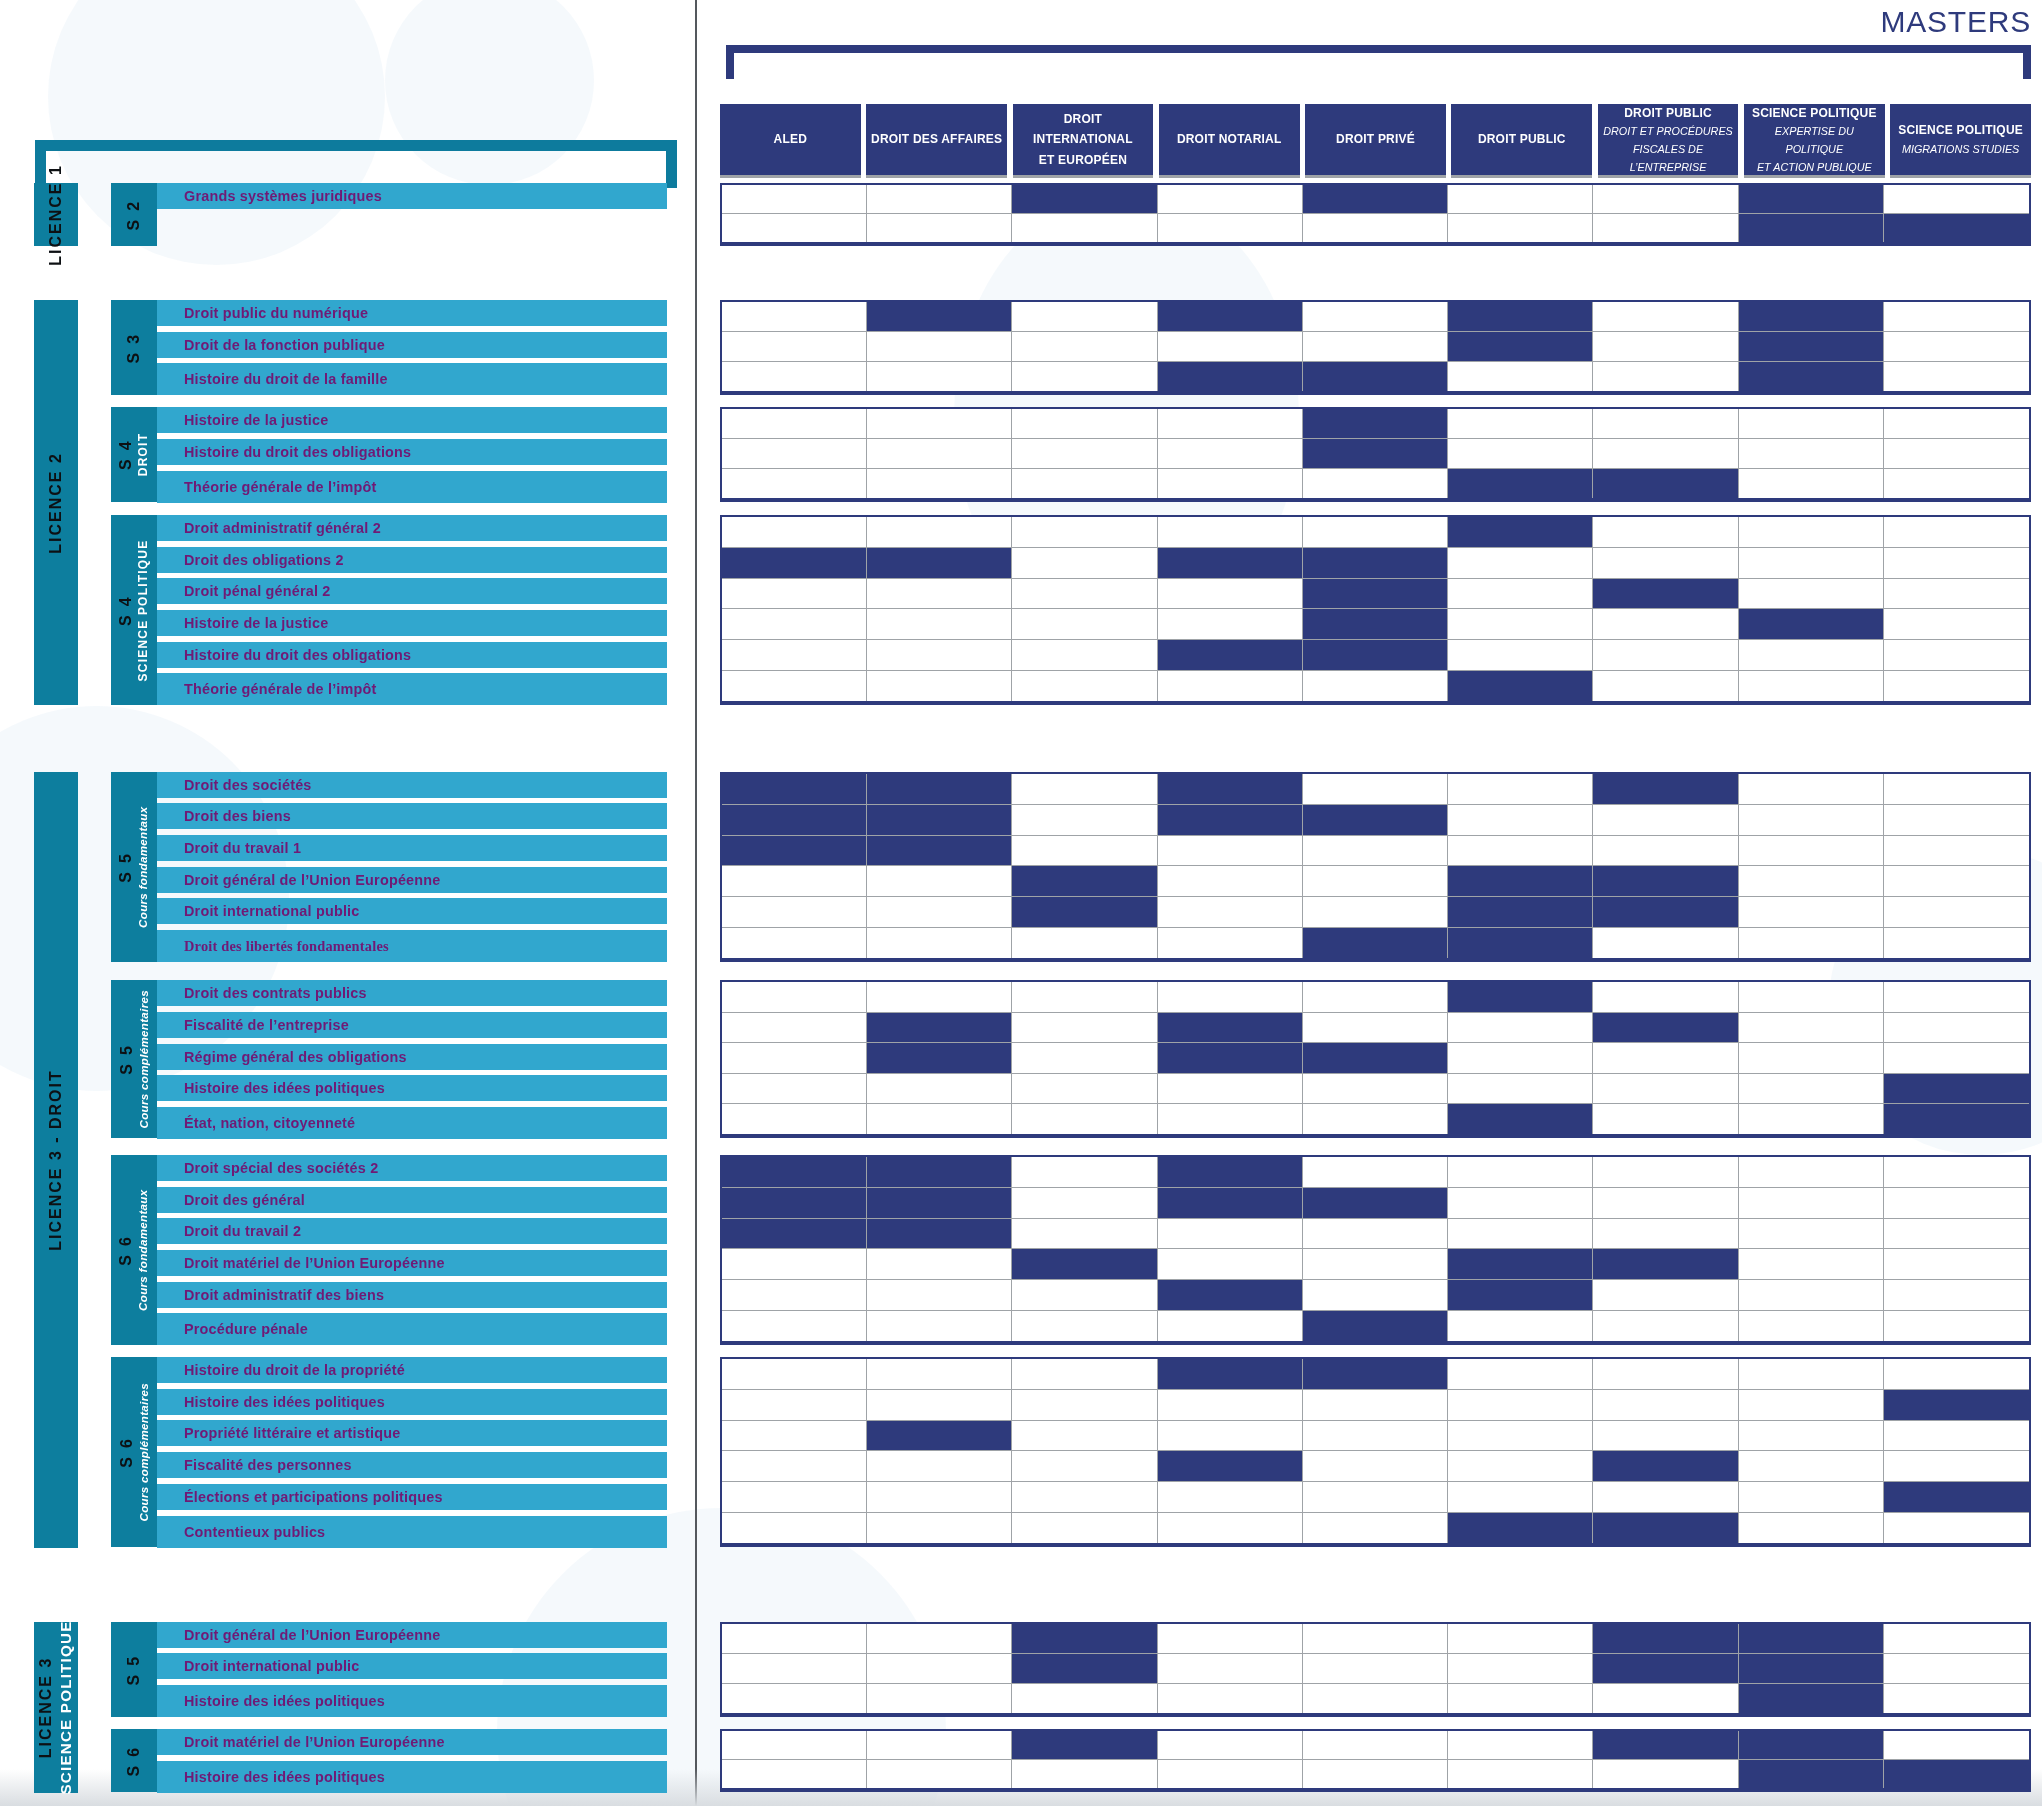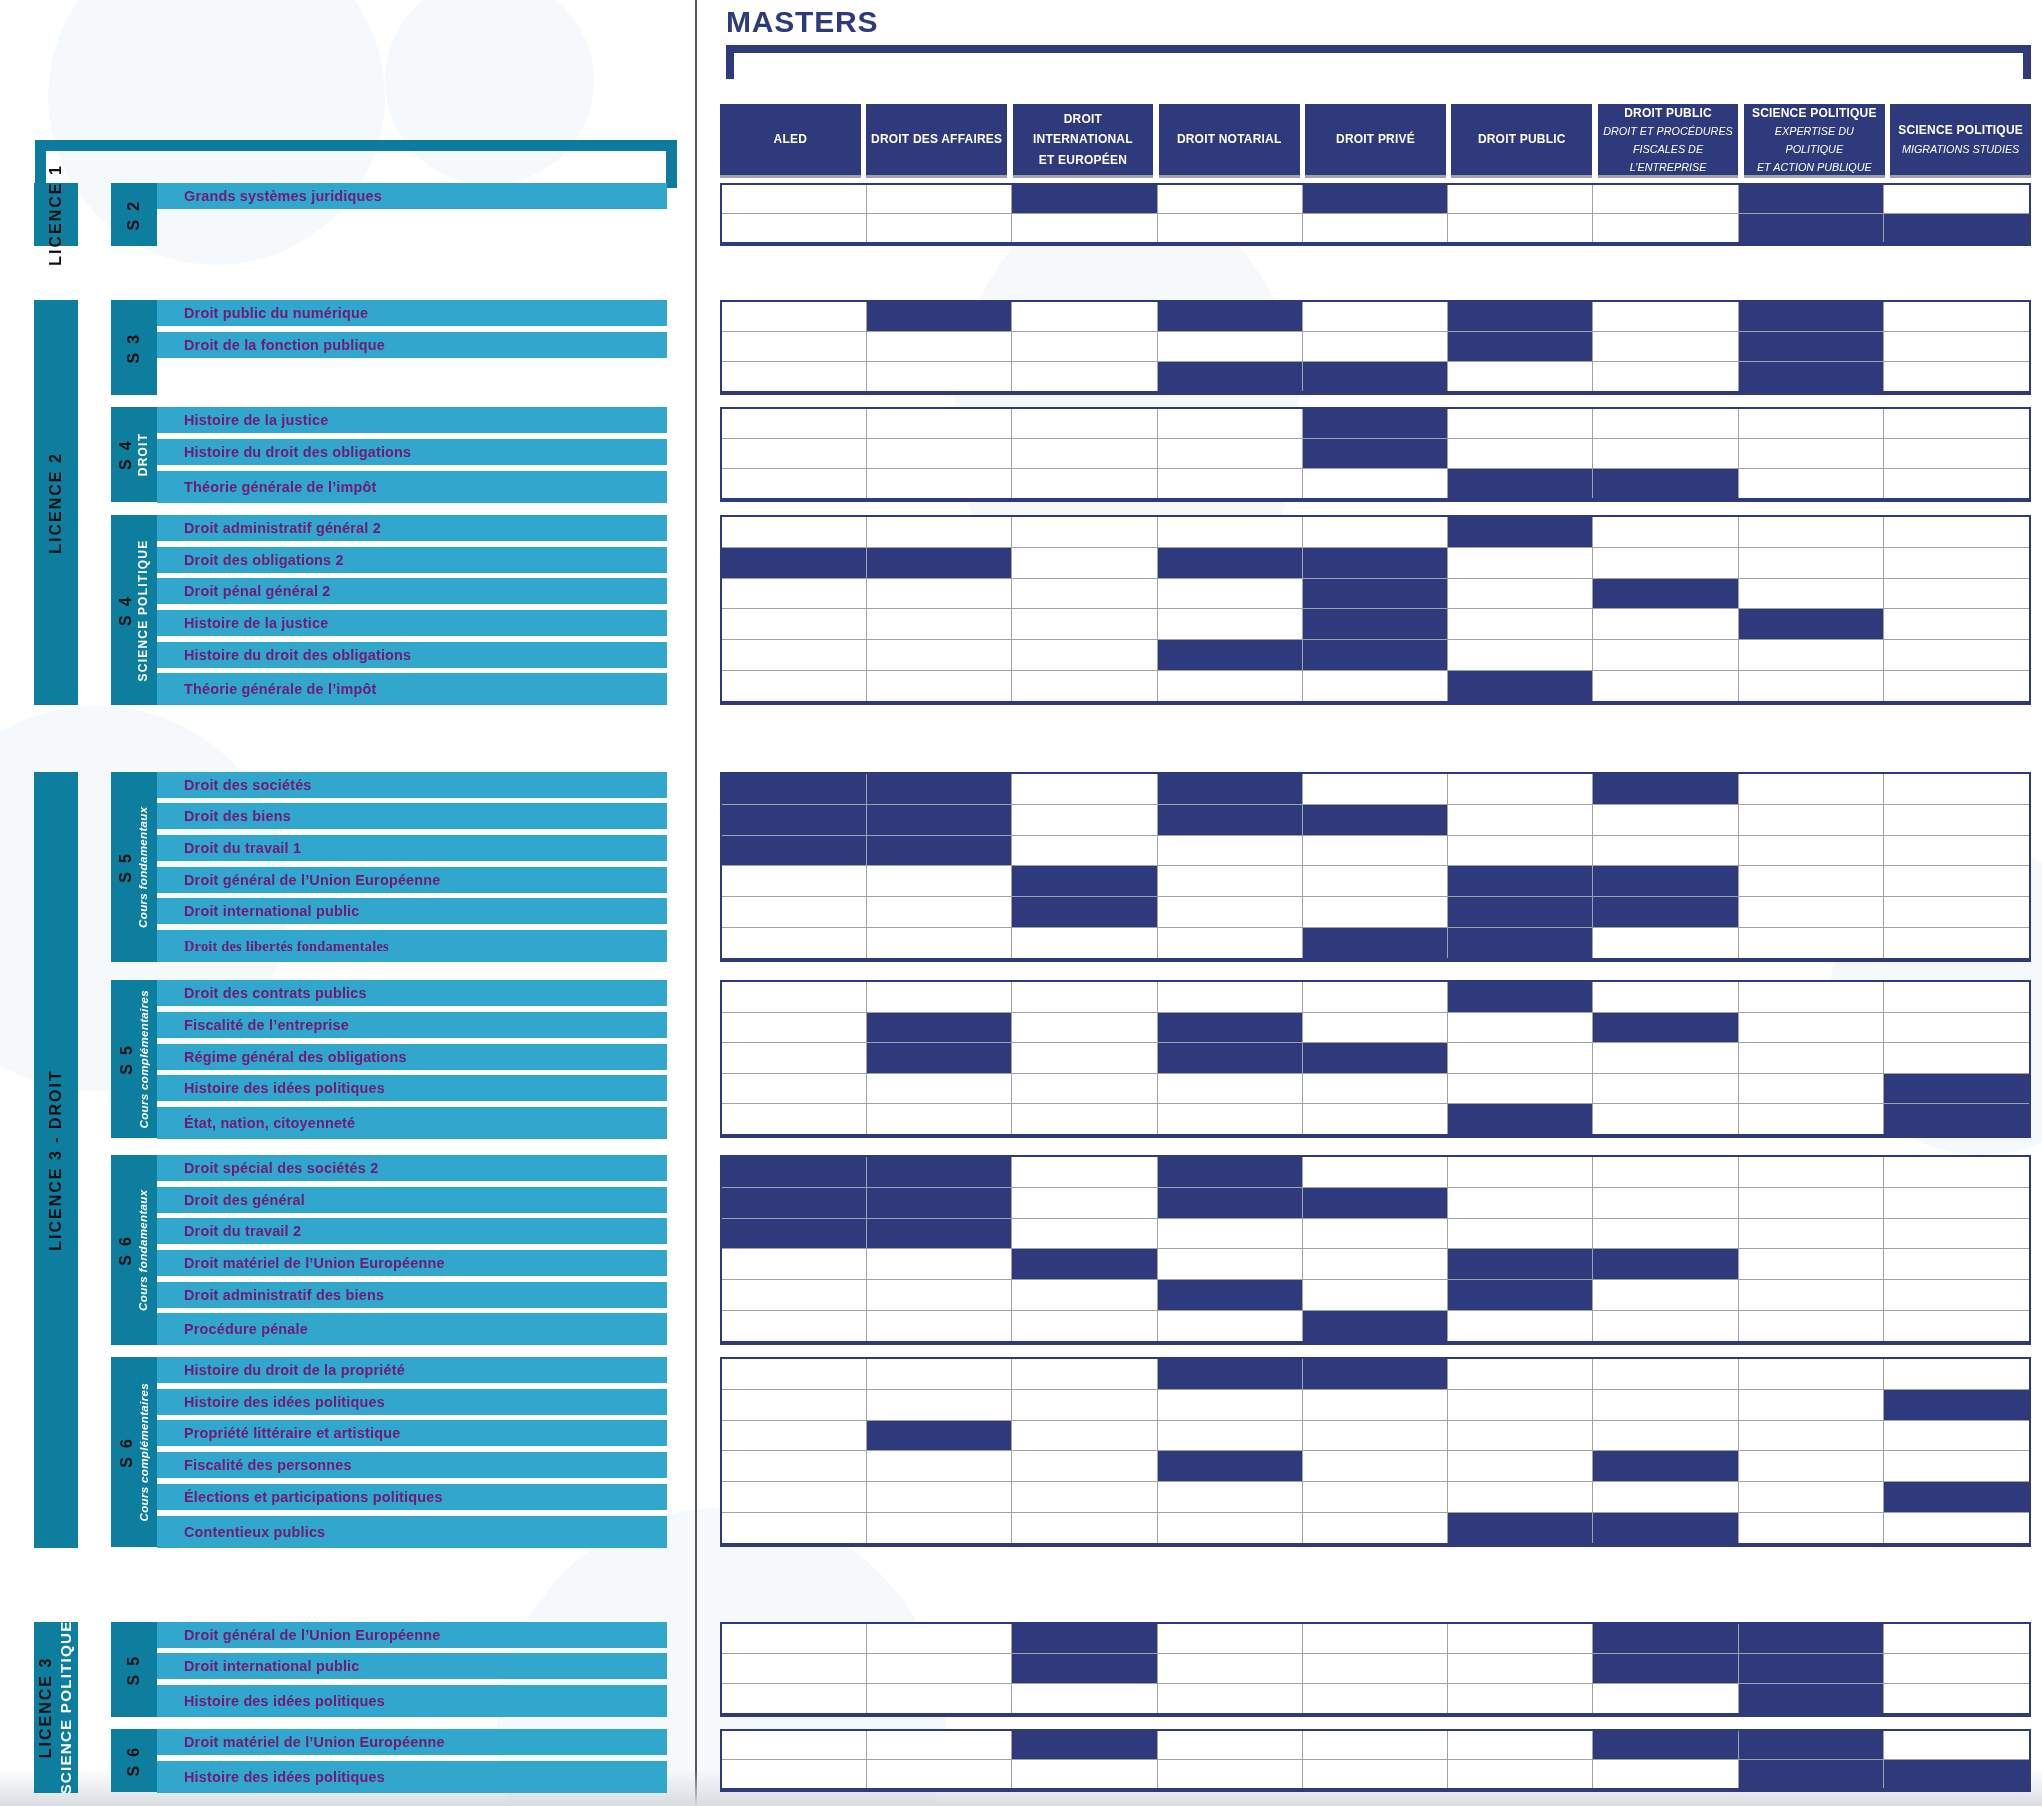--- a/index.html
+++ b/index.html
@@ -9,22 +9,22 @@
   html,body{margin:0;padding:0;background:#fff;}
   #canvas{position:relative;width:2042px;height:1806px;background:#ffffff;overflow:hidden;
           font-family:"Liberation Sans",sans-serif;}
   .blob{position:absolute;border-radius:50%;background:#eff5fa;opacity:.6;}
   .bottom-fade{position:absolute;left:0;right:0;bottom:0;height:37px;
                background:linear-gradient(rgba(255,255,255,0),#d9dde1);}
   .divider{position:absolute;top:0;width:1.6px;height:1806px;background:var(--divider);}
 
   .left-title{position:absolute;left:35px;width:642px;top:79px;text-align:center;
               color:var(--teal-title);font-size:25px;font-weight:700;letter-spacing:0.8px;}
-  .masters-title{position:absolute;left:726px;width:1305px;top:4.8px;text-align:left;
-              color:var(--navy);font-size:30px;font-weight:700;letter-spacing:0.8px;}
+  .masters-title{position:absolute;left:726px;width:1305px;top:4.8px;text-align:right;
+              color:var(--navy);font-size:30px;font-weight:400;letter-spacing:0.8px;}
   .bracket-teal{position:absolute;left:35px;top:140px;width:642px;height:48px;
               border-top:11.2px solid var(--teal-title);border-left:11.2px solid var(--teal-title);
               border-right:11.2px solid var(--teal-title);box-sizing:border-box;}
   .bracket-navy{position:absolute;left:726px;top:45px;width:1305px;height:34px;
               border-top:8px solid var(--navy);border-left:8px solid var(--navy);
               border-right:8px solid var(--navy);box-sizing:border-box;}
 
   #header-row{position:absolute;left:720px;top:104px;width:1311px;height:74px;
               display:flex;gap:5.6px;}
   .mcol{flex:1;background:var(--navy);color:#fff;display:flex;flex-direction:column;
@@ -141,20 +141,23 @@
       <div class="rot">
         <span class="sem">S 3</span>
       </div>
     </div>
     <div class="course" style="left: 157px; top: 300px; width: 510px; height: 26px;">
       <span class="">Droit public du numérique</span>
     </div>
     <div class="course" style="left: 157px; top: 332px; width: 510px; height: 26px;">
       <span class="">Droit de la fonction publique</span>
     </div>
+    <div class="course" style="left: 157px; top: 363px; width: 510px; height: 32px;">
+      <span class="">Histoire du droit de la famille</span>
+    </div>
     <div class="gridbox" style="left: 720px; top: 300px; width: 1311px; height: 95px;">
       <div class="cell bR"></div>
       <div class="cell bR fill"></div>
       <div class="cell bR"></div>
       <div class="cell bR fill"></div>
       <div class="cell bR"></div>
       <div class="cell bR fill"></div>
       <div class="cell bR"></div>
       <div class="cell bR fill"></div>
       <div class="cell"></div>

